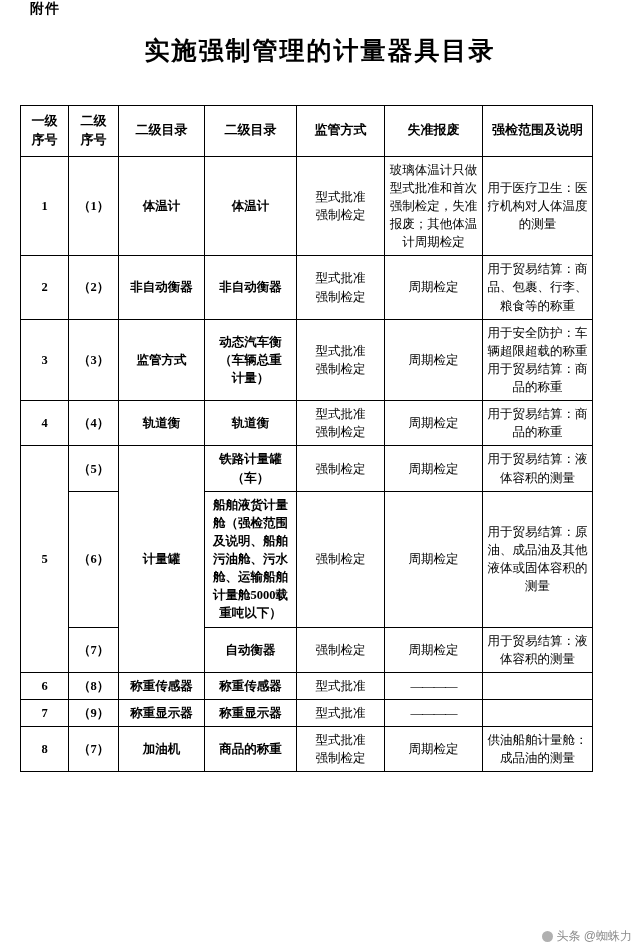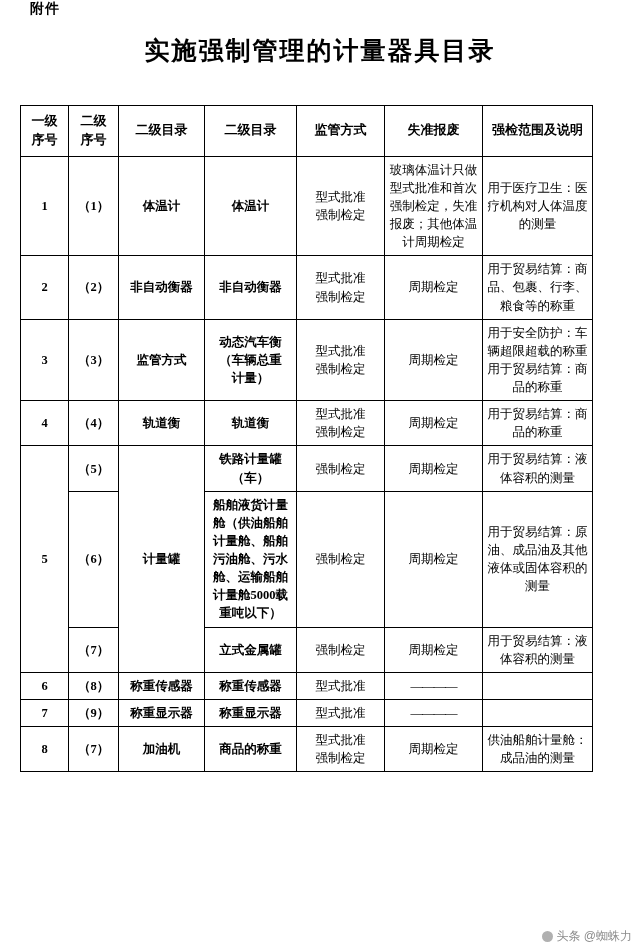--- a/index.html
+++ b/index.html
@@ -183,29 +183,29 @@
           <td class="b">（5）</td>
           <td class="b" rowspan="3">计量罐</td>
           <td class="b">铁路计量罐<br>（车）</td>
           <td>强制检定</td>
           <td>周期检定</td>
           <td class="left">用于贸易结算：液体容积的测量</td>
         </tr>
 
         <tr>
           <td class="b">（6）</td>
-          <td class="b">船舶液货计量舱（供油船舶计量舱、船舶污油舱、污水舱、运输船舶计量舱5000载重吨以下）</td>
+          <td class="b">船舶液货计量舱（强检范围及说明、船舶污油舱、污水舱、运输船舶计量舱5000载重吨以下）</td>
           <td>强制检定</td>
           <td>周期检定</td>
           <td class="left">用于贸易结算：原油、成品油及其他液体或固体容积的测量</td>
         </tr>
 
         <tr>
           <td class="b">（7）</td>
-          <td class="b">立式金属罐</td>
+          <td class="b">自动衡器</td>
           <td>强制检定</td>
           <td>周期检定</td>
           <td class="left">用于贸易结算：液体容积的测量</td>
         </tr>
 
         <tr>
           <td class="b">6</td>
           <td class="b">（8）</td>
           <td class="b">称重传感器</td>
           <td class="b">称重传感器</td>

